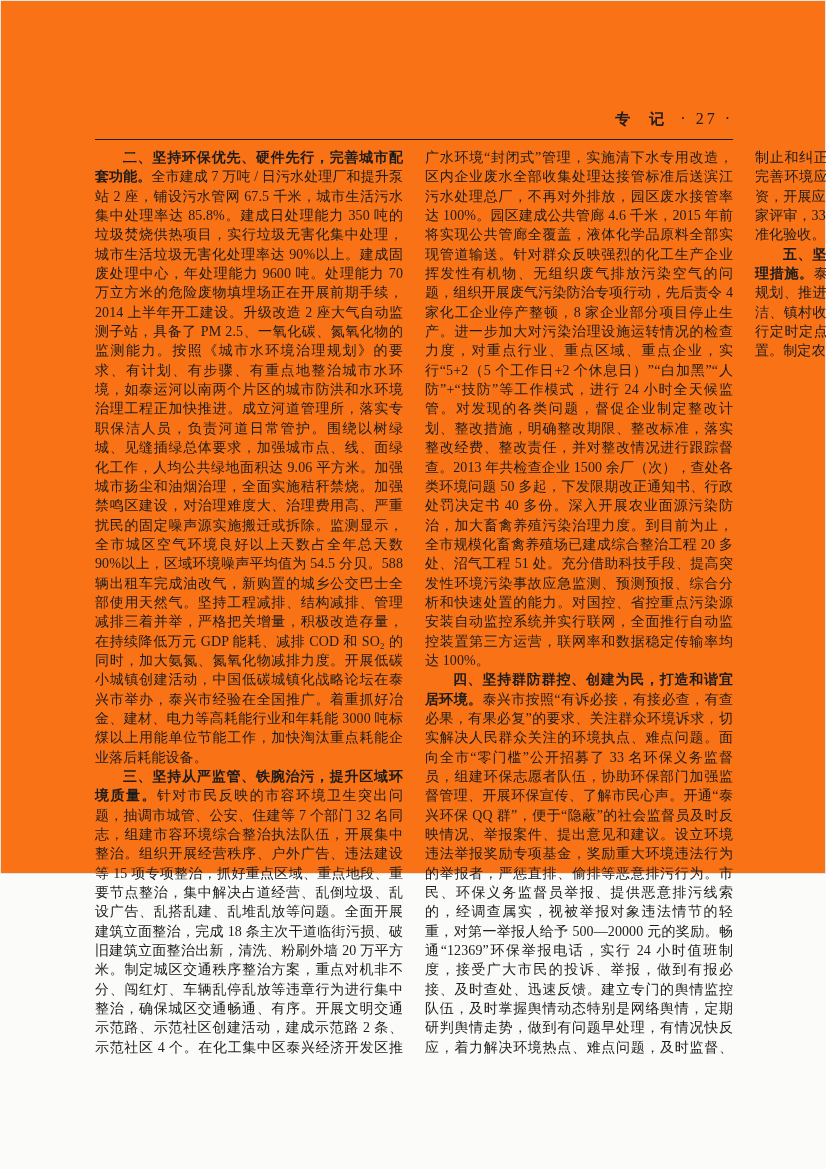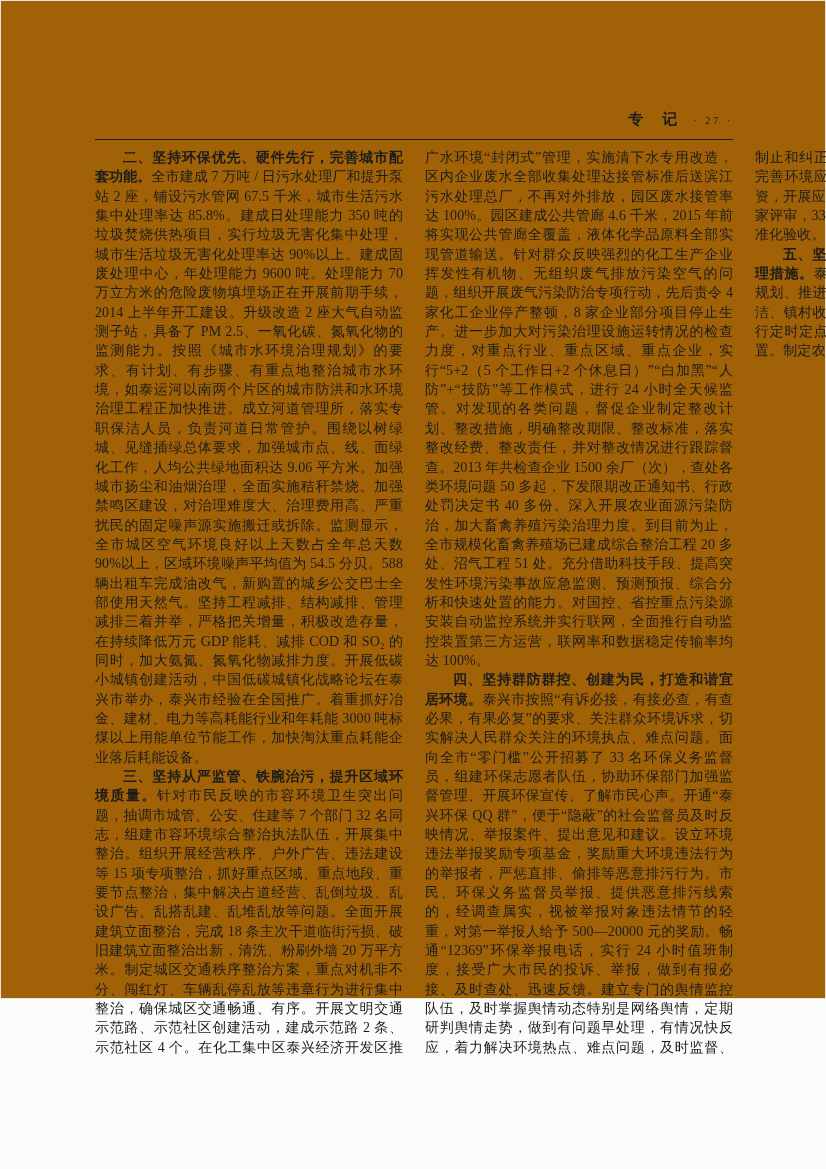--- a/index.html
+++ b/index.html
@@ -6,43 +6,43 @@
   html, body {
     width: 826px;
     height: 1169px;
     background: #fbfbf9;
     font-family: "Liberation Serif", "DejaVu Serif", serif;
     overflow: hidden;
   }
   .page {
     position: relative;
     width: 826px;
-    height: 999px;
-    background: #a16207;
+    height: 874px;
+    background: #f97316;
     box-shadow: inset 0 0 0 1px #e6e6e2;
     color: #1c1c1c;
   }
   .header {
     position: absolute;
     top: 110px;
     left: 95px;
     width: 638px;
     display: flex;
     justify-content: flex-end;
     align-items: baseline;
     gap: 14px;
     font-size: 15px;
   }
   .header-title {
     font-family: "Liberation Sans", "DejaVu Sans", sans-serif;
     font-weight: 700;
     letter-spacing: 2px;
   }
   .header-page {
-    font-size: 10px;
+    font-size: 16px;
     letter-spacing: 3px;
   }
   .rule {
     position: absolute;
     top: 139px;
     left: 95px;
     width: 638px;
     border-top: 1.5px solid #1f1f1f;
   }
   .columns {

